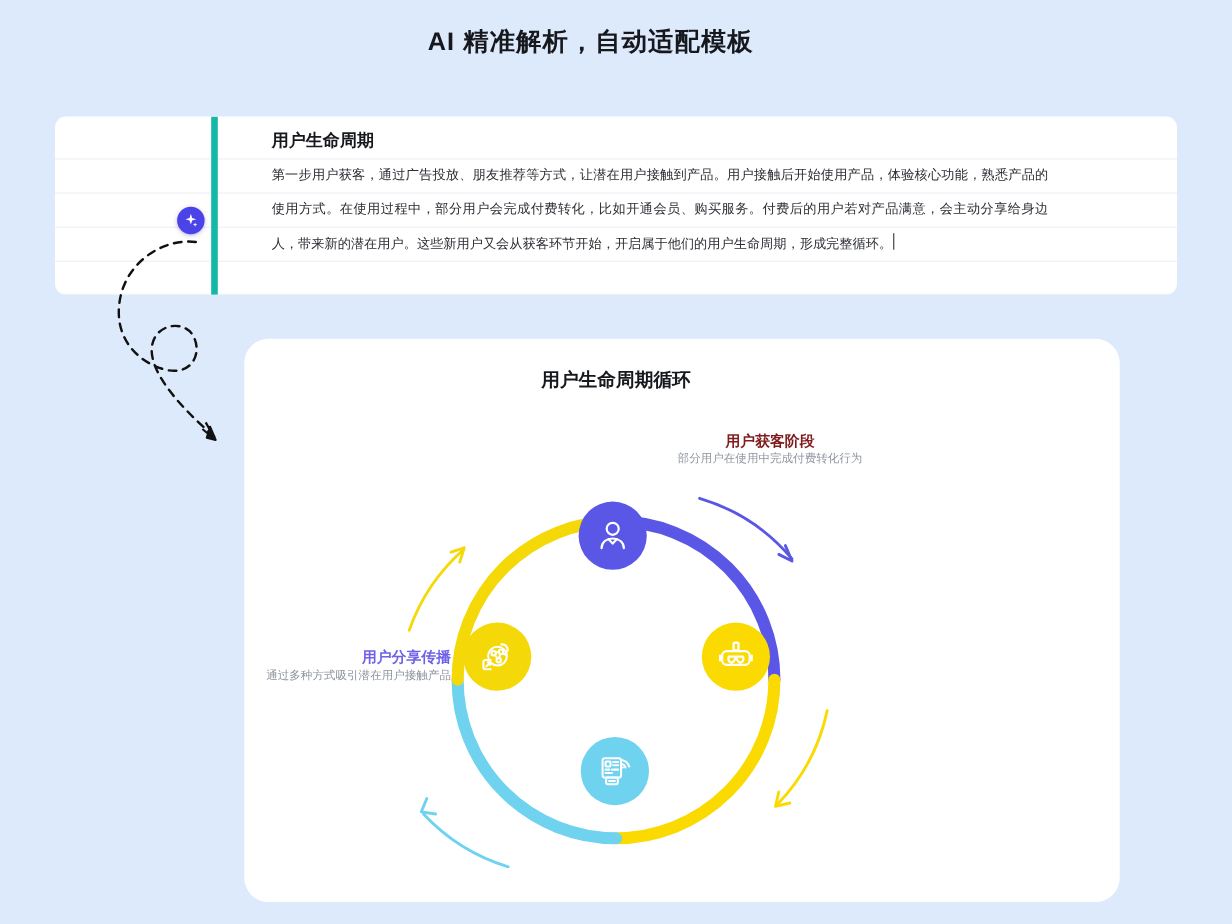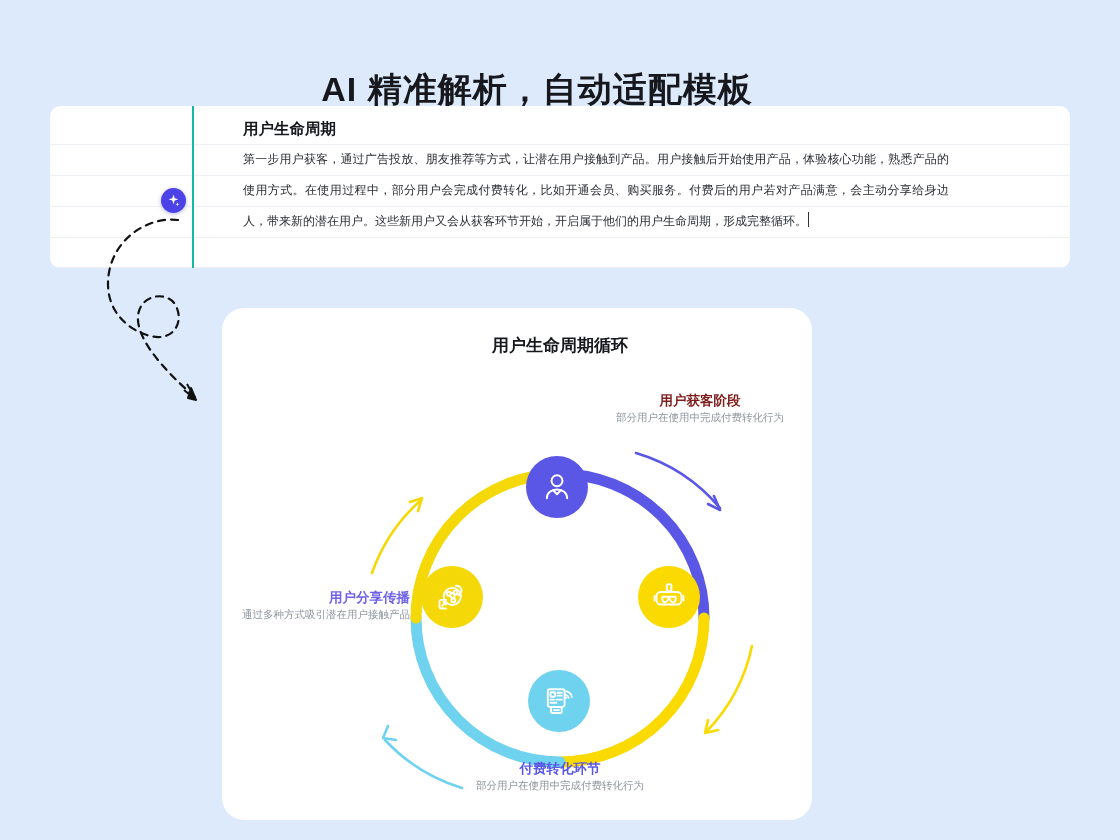--- a/index.html
+++ b/index.html
@@ -5,38 +5,37 @@
   html,body{margin:0;padding:0;}
   body{
     width:1120px;height:840px;
     background:#ddeafb;
     font-family:"Liberation Sans","DejaVu Sans",sans-serif;
     overflow:hidden;position:relative;
   }
   #page-title{
     position:absolute;left:0;top:22px;width:1074px;
     text-align:center;
-    font-size:34px;font-weight:bold;color:#16181d;
+    font-size:23px;font-weight:bold;color:#16181d;
     letter-spacing:1px;
-    margin-top:45px;
   }
 
   
   #doc-panel{
     position:absolute;left:50px;top:106px;width:1020px;height:162px;
     background:#ffffff;border-radius:10px 10px 10px 10px;
     overflow:hidden;
   }
   .rule-line{position:absolute;left:0;width:100%;height:1px;background:#eceff4;}
   #doc-left-gutter{
     position:absolute;left:0;top:0;width:140px;height:100%;
   }
   #doc-text-block{
     position:absolute;left:142px;top:0;width:732px;height:100%;
-    border-left:2px solid #14b8a6;
+    border-left:6px solid #14b8a6;
     box-sizing:border-box;
     padding:8px 0 0 49px;
   }
   #doc-heading{
     font-size:15.5px;font-weight:bold;color:#16181d;
     line-height:30px;margin:0;
   }
   #doc-caret{
     display:inline-block;width:1px;height:15px;background:#333;
     vertical-align:-2px;margin-left:1px;
@@ -49,21 +48,21 @@
     display:flex;align-items:center;justify-content:center;
     box-shadow:0 1px 4px rgba(60,50,180,.35);
     cursor:pointer;z-index:6;
   }
 
   
   #dashed-arrow{position:absolute;left:88px;top:212px;width:140px;height:210px;z-index:5;}
 
   
   #diagram-card{
-    position:absolute;left:222px;top:308px;width:590px;height:512px;
+    position:absolute;left:222px;top:308px;width:796px;height:512px;
     background:#ffffff;border-radius:22px;
   }
   #diagram-title{
     position:absolute;left:0;top:26px;width:676px;text-align:center;
     font-size:17px;font-weight:bold;color:#16181d;
   }
 
   .node-label{position:absolute;}
   .node-title{font-size:13.5px;font-weight:bold;line-height:18px;}
   .node-desc{font-size:10.5px;color:#8e949f;line-height:14.5px;}
@@ -194,23 +193,19 @@
       <path d="M4.6 18.6 L7.4 15.8 M7.4 15.8 h-1.8 M7.4 15.8 v1.8"></path>
     </svg>
   </div>
 
   <div id="label-acquire" class="node-label">
     <div class="node-title">用户获客阶段</div>
     <div class="node-desc">部分用户在使用中完成付费转化行为</div>
   </div>
 
 
-  <div id="label-payment" class="node-label">
-    <div class="node-title">付费转化环节</div>
-    <div class="node-desc">部分用户在使用中完成付费转化行为</div>
-  </div>
 
   <div id="label-share" class="node-label">
     <div class="node-title">用户分享传播</div>
     <div class="node-desc">通过多种方式吸引潜在用户接触产品</div>
   </div>
 
 </div>
 
 </body></html>

